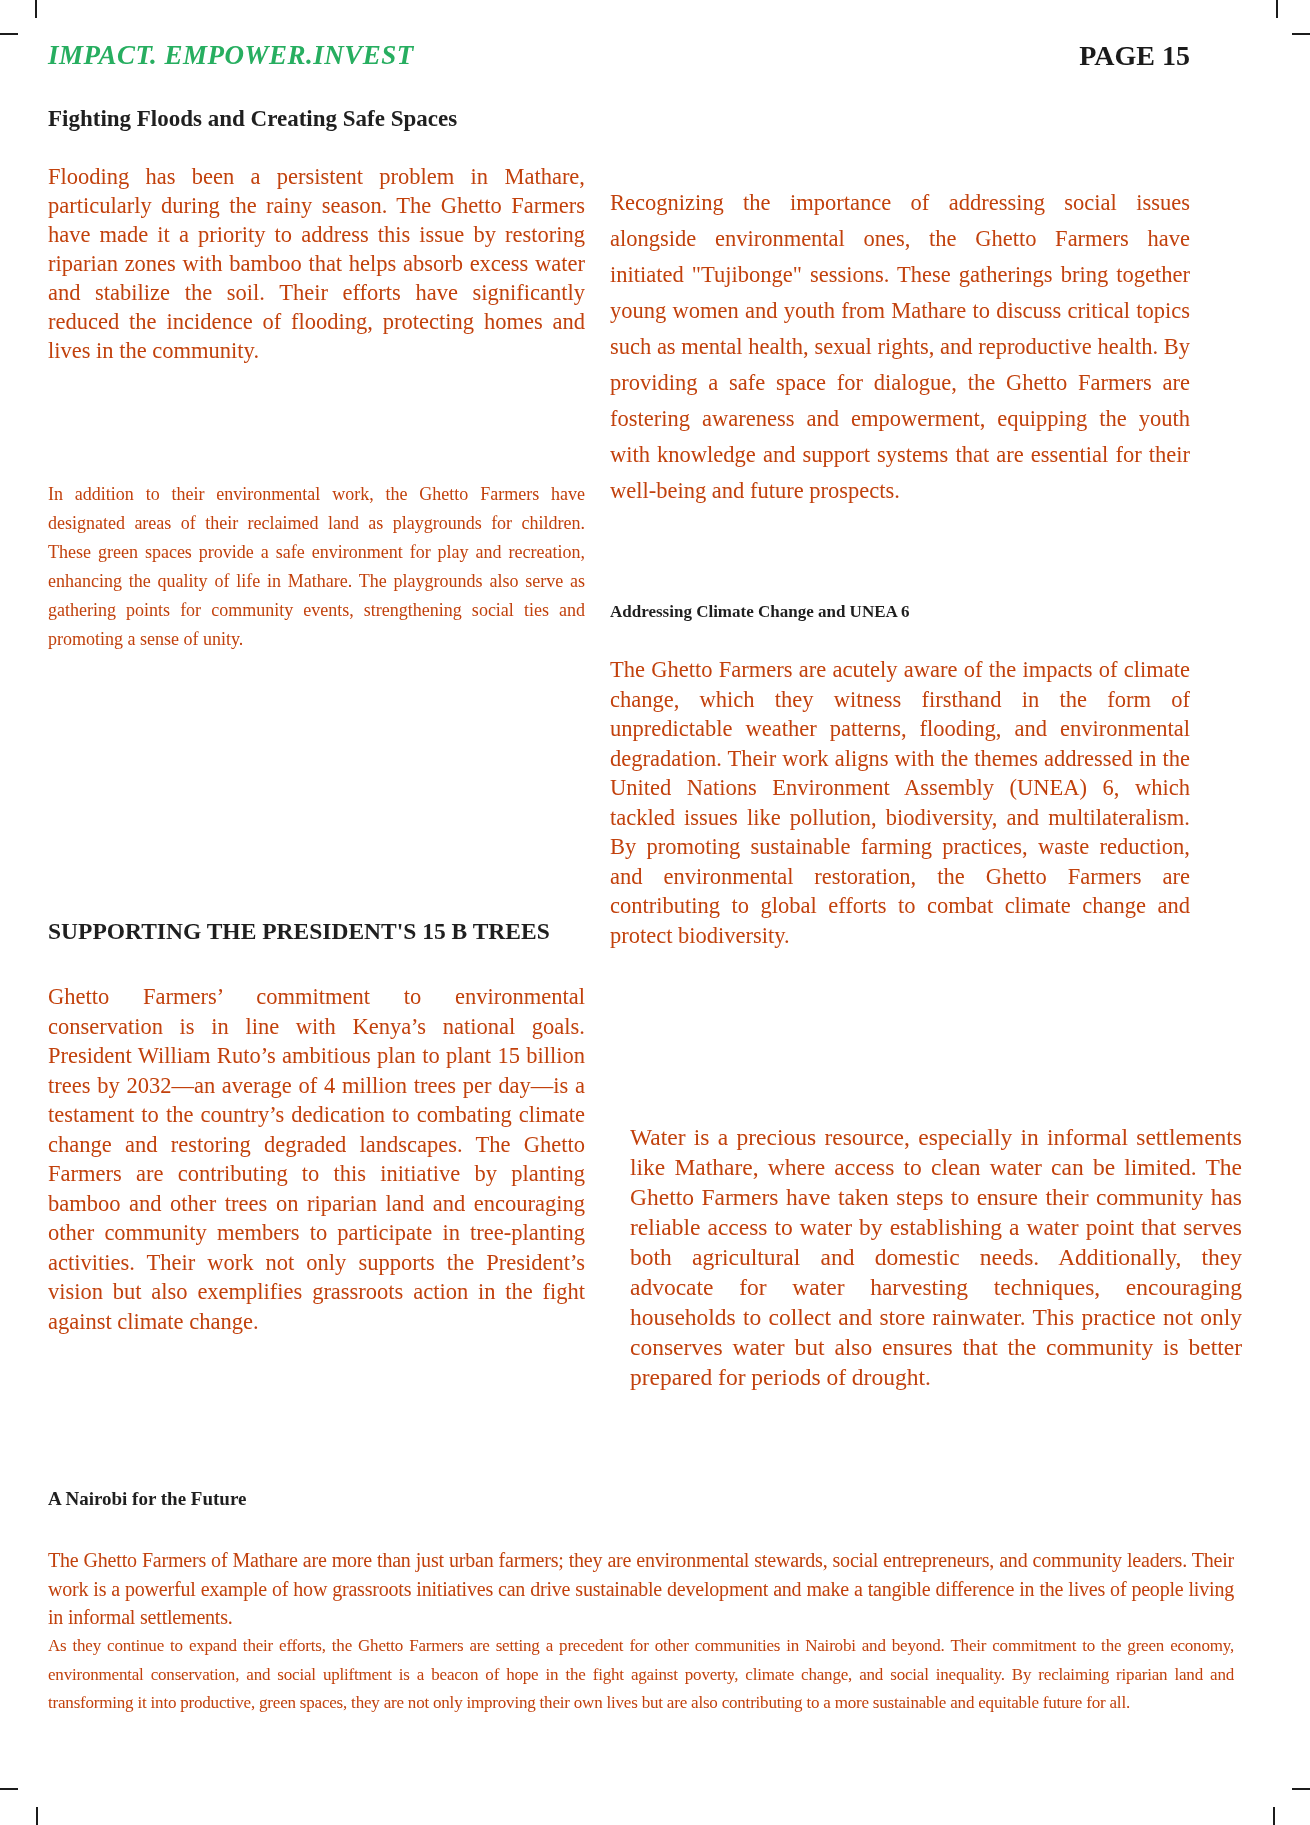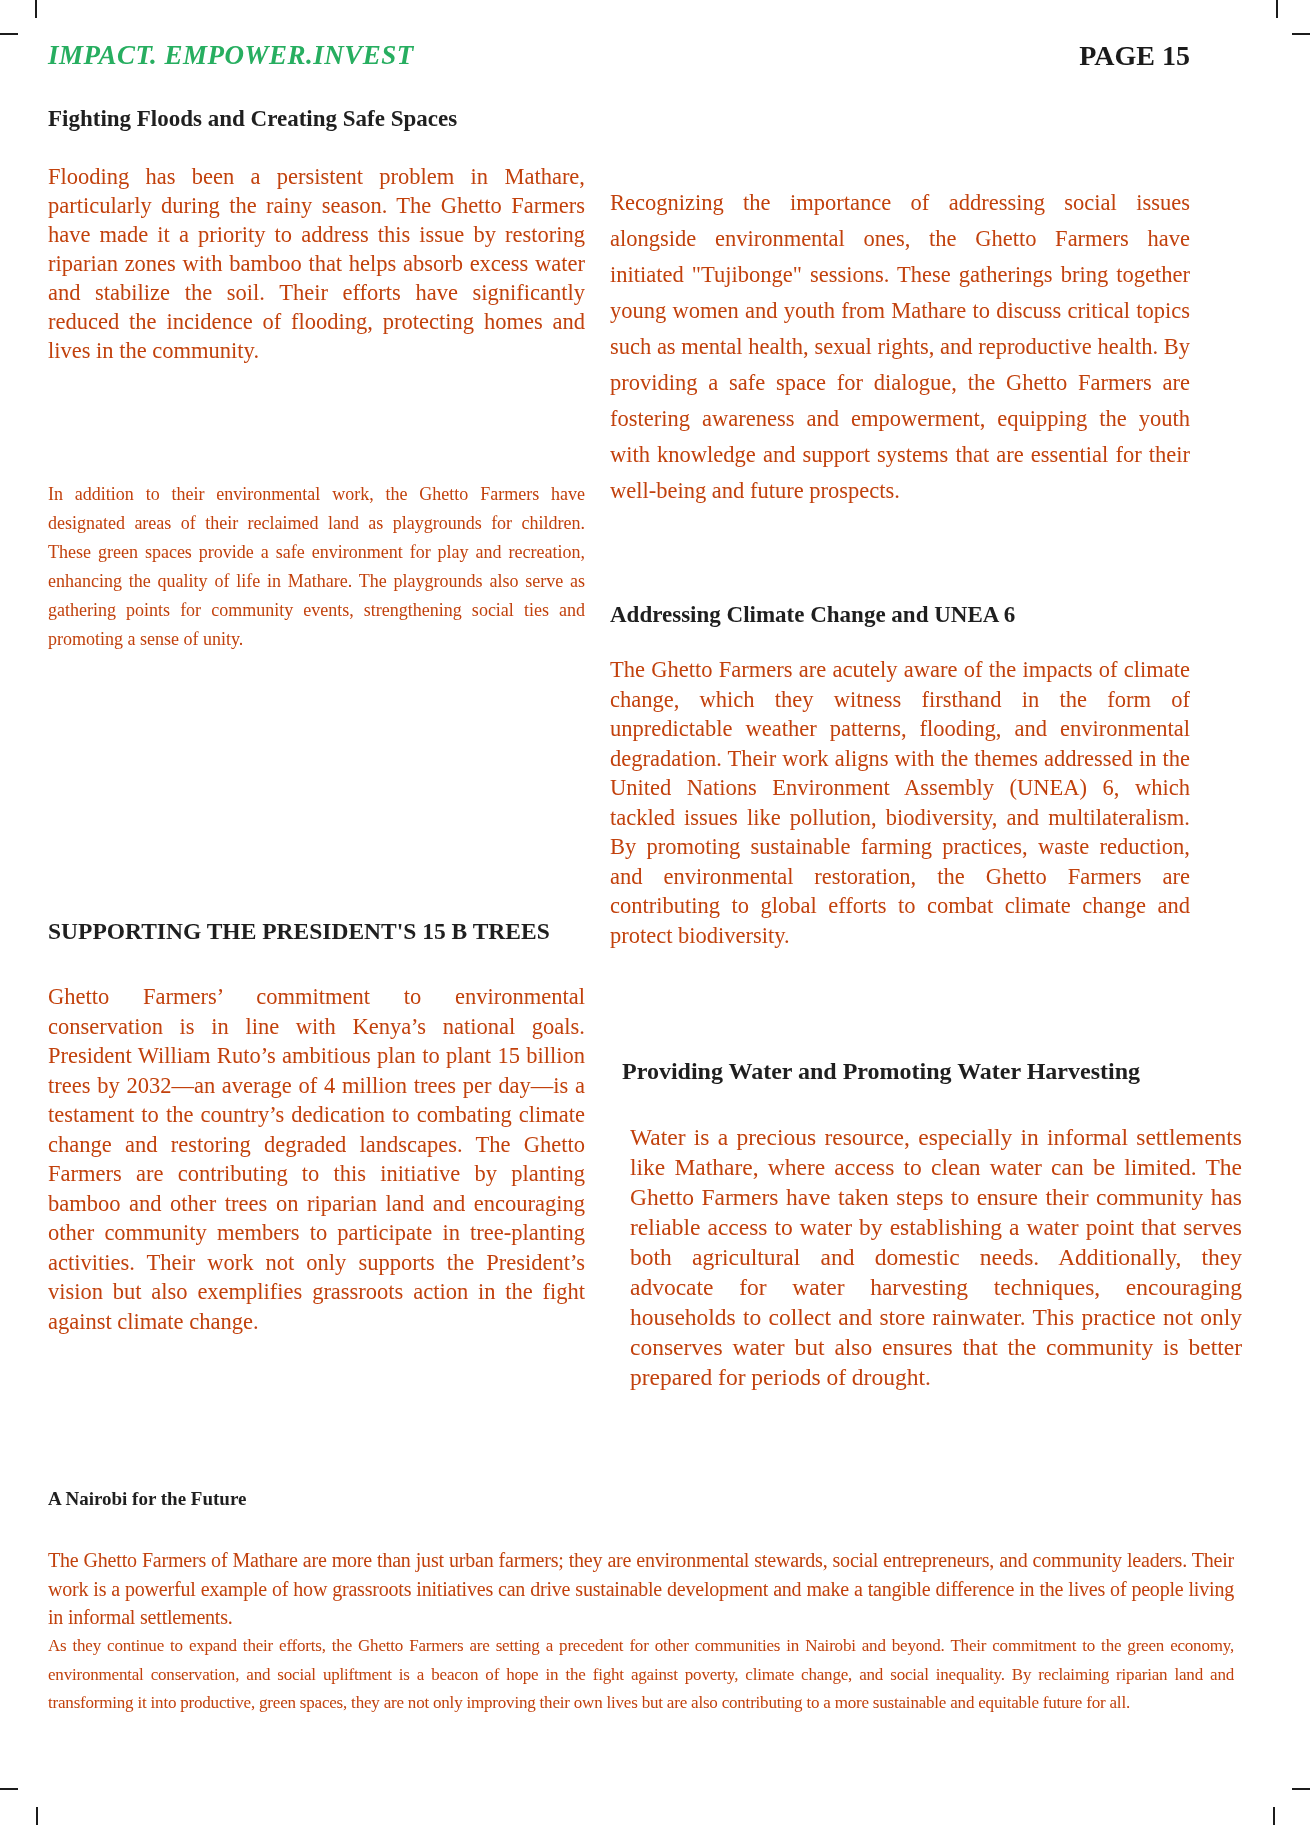--- a/index.html
+++ b/index.html
@@ -36,21 +36,21 @@
   .l-h1 { left: 48px; top: 106px; width: 537px; font-size: 23px; }
   .l-p1 { left: 48px; top: 162px; width: 537px; font-size: 22.5px; line-height: 29px; text-align: justify; }
   .l-p2 { left: 48px; top: 448px; width: 537px; font-size: 18px; line-height: 29px; text-align: justify; margin-top: 32px; }
   .l-h2 { left: 48px; top: 918px; width: 560px; font-size: 23.5px; }
   .l-p3 { left: 48px; top: 982px; width: 537px; font-size: 22.5px; line-height: 29.5px; text-align: justify; }
   .l-h3 { left: 48px; top: 1488px; width: 537px; font-size: 19px; }
 
   
   .r-h1 { left: 610px; top: 82px;  width: 580px; font-size: 23px; text-align: justify; line-height: 33px; }
   .r-p1 { left: 610px; top: 185px; width: 580px; font-size: 22.5px; line-height: 36px; text-align: justify; }
-  .r-h2 { left: 610px; top: 602px; width: 580px; font-size: 23px; }
+  .r-h2 { left: 610px; top: 602px; width: 580px; font-size: 17px; }
   .r-p2 { left: 610px; top: 655px; width: 580px; font-size: 22.5px; line-height: 29.5px; text-align: justify; }
   .r-h3 { left: 622px; top: 1058px; width: 612px; font-size: 24px; }
   .r-p3 { left: 630px; top: 1122px; width: 612px; font-size: 23.5px; line-height: 30px; text-align: justify; }
 
   
   .f-p1 { left: 48px; top: 1546px; width: 1186px; font-size: 20px; line-height: 28.5px; text-align: justify; letter-spacing: -0.2px; }
   .f-p2 { left: 48px; top: 1632px; width: 1186px; font-size: 17px; line-height: 28.5px; text-align: justify; letter-spacing: -0.2px; }
 </style>
 </head>
 <body>
@@ -72,19 +72,18 @@
   <h2 class="blk hd l-h1">Fighting Floods and Creating Safe Spaces</h2>
   <p class="blk l-p1">Flooding has been a persistent problem in Mathare, particularly during the rainy season. The Ghetto Farmers have made it a priority to address this issue by restoring riparian zones with bamboo that helps absorb excess water and stabilize the soil. Their efforts have significantly reduced the incidence of flooding, protecting homes and lives in the community.</p>
   <p class="blk l-p2">In addition to their environmental work, the Ghetto Farmers have designated areas of their reclaimed land as playgrounds for children. These green spaces provide a safe environment for play and recreation, enhancing the quality of life in Mathare. The playgrounds also serve as gathering points for community events, strengthening social ties and promoting a sense of unity.</p>
   <h2 class="blk hd l-h2">SUPPORTING THE PRESIDENT'S 15 B TREES</h2>
   <p class="blk l-p3">Ghetto  Farmers’ commitment to environmental conservation is in line with Kenya’s national goals. President William Ruto’s ambitious plan to plant 15 billion trees by 2032—an average of 4 million trees per day—is a testament to the country’s dedication to combating climate change and restoring degraded landscapes. The Ghetto Farmers are contributing to this initiative by planting bamboo and other trees on riparian land and encouraging other community members to participate in tree-planting activities. Their work not only supports the President’s vision but also exemplifies grassroots action in the fight against climate change.</p>
   <h3 class="blk hd l-h3">A Nairobi for the Future</h3>
 
   <p class="blk r-p1">Recognizing the importance of addressing social issues alongside environmental ones, the Ghetto Farmers have initiated "Tujibonge" sessions. These gatherings bring together young women and youth from Mathare to discuss critical topics such as mental health, sexual rights, and reproductive health. By providing a safe space for dialogue, the Ghetto Farmers are fostering awareness and empowerment, equipping the youth with knowledge and support systems that are essential for their well-being and future prospects.</p>
   <h2 class="blk hd r-h2">Addressing Climate Change and UNEA 6</h2>
   <p class="blk r-p2">The Ghetto Farmers are acutely aware of the impacts of climate change, which they witness firsthand in the form of unpredictable weather patterns, flooding, and environmental degradation. Their work aligns with the themes addressed in the United Nations Environment Assembly (UNEA) 6, which tackled issues like pollution, biodiversity, and multilateralism. By promoting sustainable farming practices, waste reduction, and environmental restoration, the Ghetto Farmers are contributing to global efforts to combat climate change and protect biodiversity.</p>
-  <h2 class="blk hd r-h3">Providing Water and Promoting Water Harvesting</h2>
   <p class="blk r-p3">Water is a precious resource, especially in informal settlements like Mathare, where access to clean water can be limited. The Ghetto Farmers have taken steps to ensure their community has reliable access to water by establishing a water point that serves both agricultural and domestic needs. Additionally, they advocate for water harvesting techniques, encouraging households to collect and store rainwater. This practice not only conserves water but also ensures that the community is better prepared for periods of drought.</p>
 
   <p class="blk f-p1">The Ghetto Farmers of Mathare are more than just urban farmers; they are environmental stewards, social entrepreneurs, and community leaders. Their work is a powerful example of how grassroots initiatives can drive sustainable development and make a tangible difference in the lives of people living in informal settlements.</p>
   <p class="blk f-p2">As they continue to expand their efforts, the Ghetto Farmers are setting a precedent for other communities in Nairobi and beyond. Their commitment to the green economy, environmental conservation, and social upliftment is a beacon of hope in the fight against poverty, climate change, and social inequality. By reclaiming riparian land and transforming it into productive, green spaces, they are not only improving their own lives but are also contributing to a more sustainable and equitable future for all.</p>
 
 </div>
 
 </body></html>

